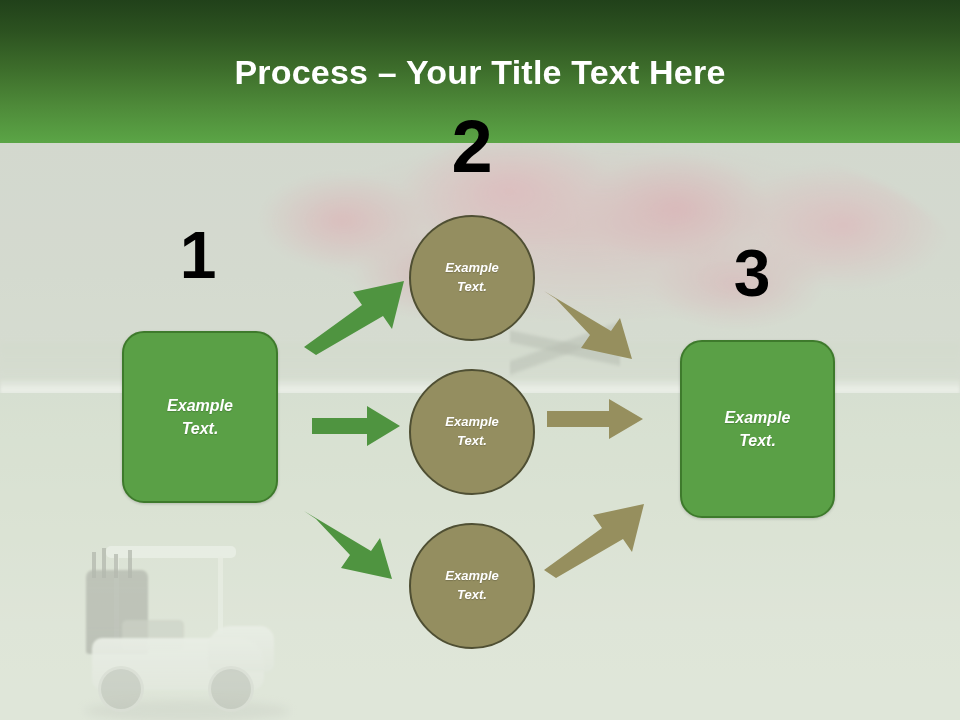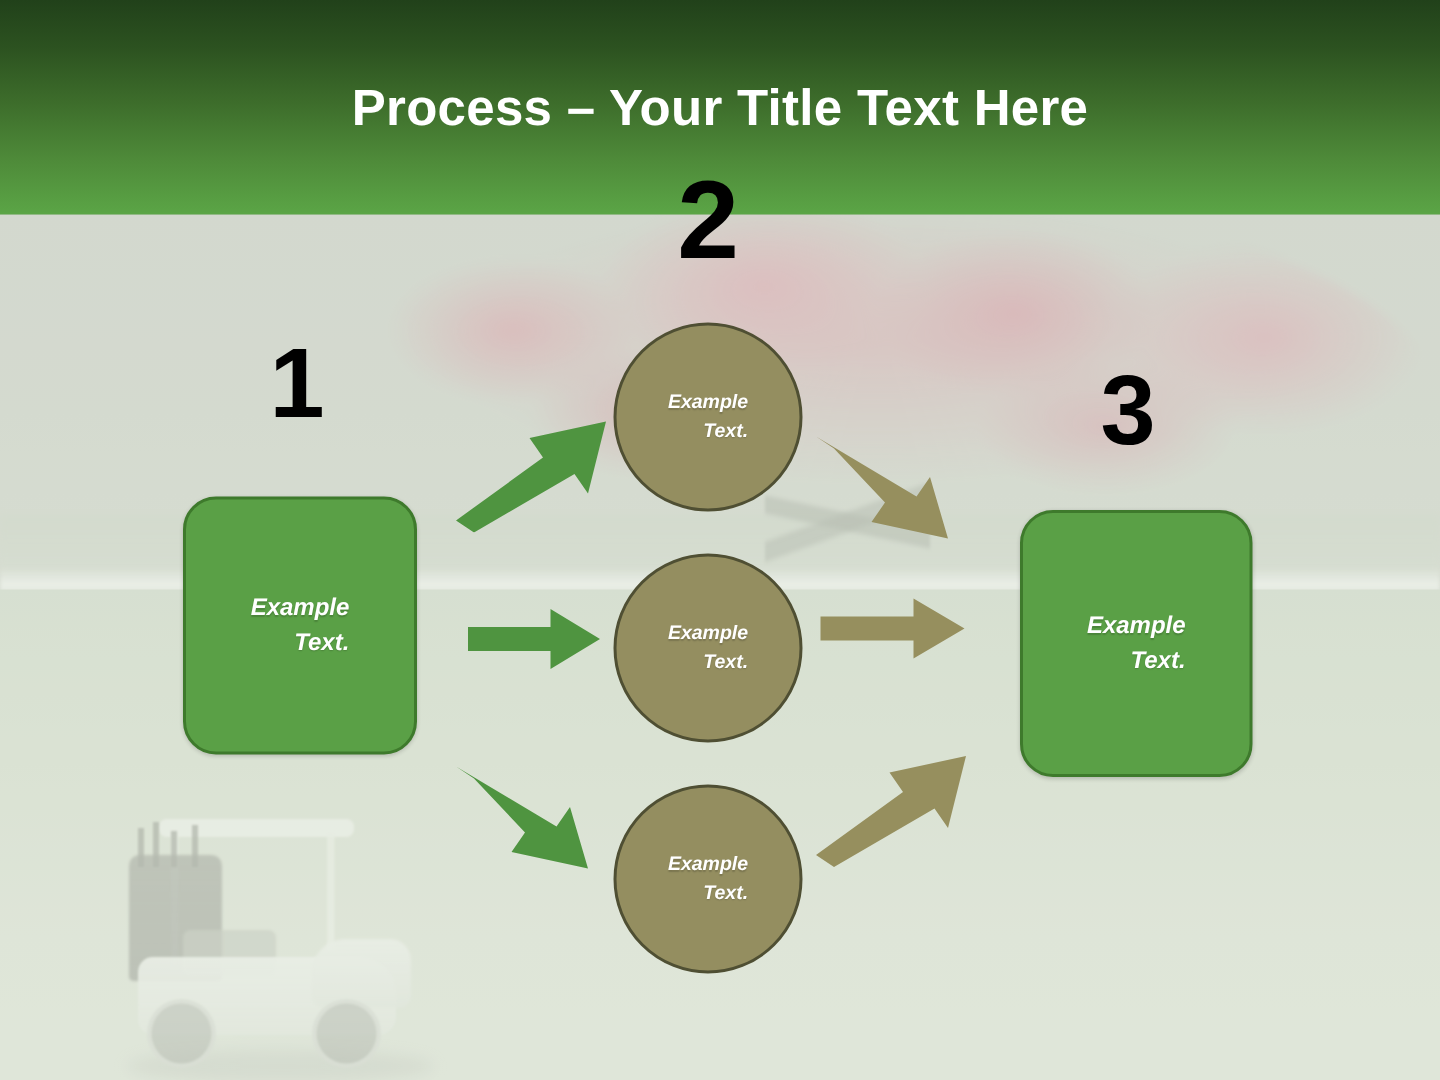--- a/index.html
+++ b/index.html
@@ -191,21 +191,21 @@
     align-items: center;
     justify-content: center;
     z-index: 5;
   }
   .box-left  { left: 122px; top: 331px; width: 156px; height: 172px; }
   .box-right { left: 680px; top: 340px; width: 155px; height: 178px; }
   .box-text, .circle-text {
     color: #ffffff;
     font-weight: bold;
     font-style: italic;
-    text-align: right;
+    text-align: center;
     line-height: 1.45;
     text-shadow: 0 1px 1px rgba(0,0,0,.18);
   }
   .box-text { font-size: 16px; }
 
   
   .circle {
     position: absolute;
     box-sizing: border-box;
     width: 126px; height: 126px;

